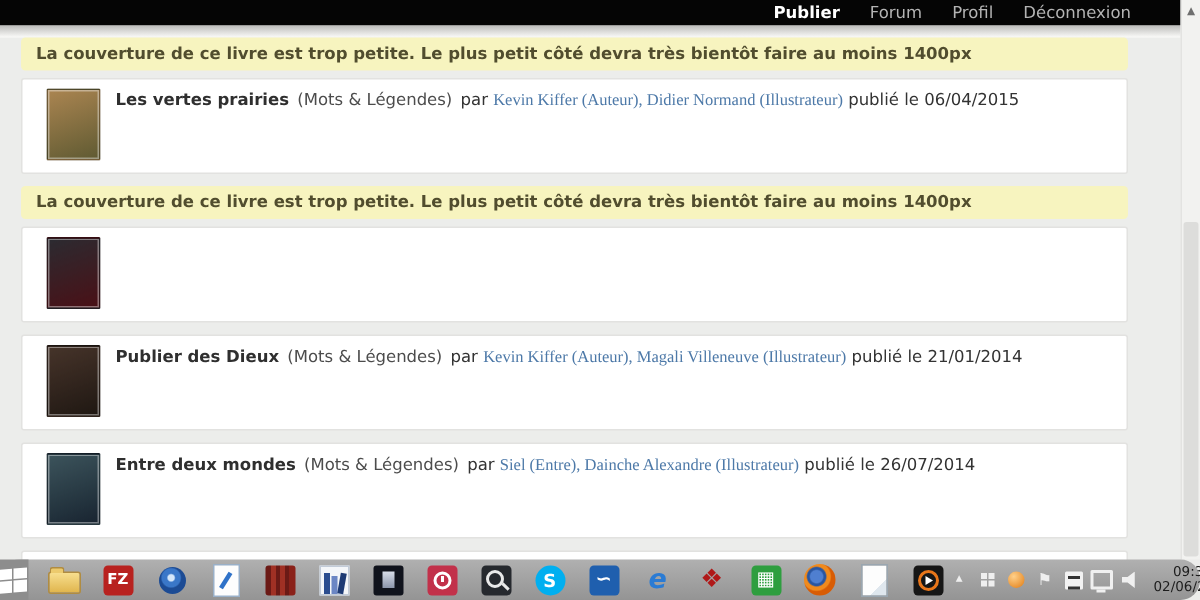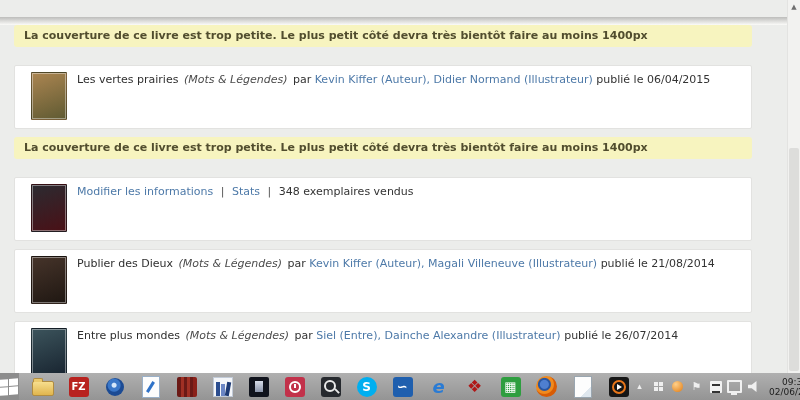--- a/index.html
+++ b/index.html
@@ -10,39 +10,39 @@
   .topbar{position:absolute;top:0;left:0;right:12px;height:17px;background:#050505;
     display:flex;justify-content:flex-end;align-items:center;gap:20px;padding-right:34px;box-sizing:border-box;}
   .topbar .nav-item{font-size:11px;color:#b4b4b4;cursor:pointer;line-height:17px;}
   .topbar .nav-item.active{color:#ffffff;font-weight:bold;}
   .fade{position:absolute;top:17px;left:0;right:12px;height:8px;
     background:linear-gradient(#bdbdbb,#fbfbf9);}
 
   
   .content{position:absolute;top:25px;left:14px;width:738px;}
   .banner{background:#f7f4bf;color:#514d2e;font-size:11px;font-weight:bold;
-    padding:4px 10px;border-radius:3px;margin-bottom:18px;line-height:14px;}
+    padding:4px 10px;border-radius:3px;margin-bottom:5px;line-height:14px;}
   .card{background:#ffffff;border:1px solid #e2e2e0;border-radius:2px;
     padding:6px 10px 8px 10px;margin-bottom:8px;min-height:46px;overflow:hidden;}
   .cover{float:left;width:34px;height:46px;margin:0 10px 0 6px;border:1px solid rgba(0,0,0,.25);
     border-radius:1px;box-shadow:0 0 0 1px rgba(255,255,255,.4) inset;cursor:pointer;}
   .bline{font-size:11px;color:#333;line-height:16px;white-space:nowrap;overflow:hidden;}
-  .btitle{font-weight:normal;color:#2f2f2f;}
-  .bseries{font-style:italic;color:#4c4c4c;margin:0 2px;}
-  .blink{color:#4d79a8;cursor:pointer;}
+  .btitle{font-weight:bold;color:#2f2f2f;}
+  .bseries{color:#4c4c4c;margin:0 2px;}
+  .blink{color:#4d79a8;cursor:pointer;font-family:Liberation Serif, serif;}
   .bsep{color:#555;margin:0 4px;}
 
   
   .scroll{position:absolute;top:0;right:0;width:12px;bottom:27px;background:#f2f2f0;border-left:1px solid #e3e3e1;}
   .scroll .up{display:block;height:14px;font-size:7px;color:#6f6f6f;text-align:center;line-height:15px;cursor:pointer;}
   .scroll .thumb{position:absolute;left:1px;right:1px;top:148px;bottom:2px;background:#dddddb;border-radius:2px;cursor:pointer;}
 
   
   .taskbar{position:absolute;left:0;bottom:0;width:800px;height:27px;
-    background:linear-gradient(#b0b0b0,#949494);display:flex;align-items:center;z-index:5;}
+    background:linear-gradient(#b0b0b0,#949494);display:flex;align-items:center;z-index:5;border-radius:13px;}
   .start{width:38px;height:27px;background:#8d8d8d;display:flex;align-items:center;justify-content:center;cursor:pointer;}
   .icon-strip{display:flex;align-items:center;gap:9px;padding-left:10px;}
   .tb-icon{width:27px;height:24px;display:flex;align-items:center;justify-content:center;cursor:pointer;}
   .tray{margin-left:auto;display:flex;align-items:center;gap:4px;padding-right:4px;}
   .tray .tb-icon{width:15px;height:18px;}
   .clockbox{font-size:9px;color:#1c1c1c;text-align:center;line-height:10px;padding:0 6px 0 4px;cursor:pointer;}
 
   
   .badge{display:flex;align-items:center;justify-content:center;width:20px;height:20px;border-radius:3px;line-height:1;}
   .badge.round{border-radius:50%;}
@@ -90,64 +90,63 @@
   .net{display:block;width:12px;height:9px;border:2px solid #f0f0f0;border-radius:1px;position:relative;}
   .net::after{content:'';position:absolute;bottom:-4px;left:2px;width:6px;height:2px;background:#f0f0f0;}
   .vol{display:block;width:12px;height:11px;background:#f0f0f0;
     clip-path:polygon(0 33%,35% 33%,75% 0,75% 100%,35% 67%,0 67%);}
 </style>
 </head>
 <body>
 
 <div class="screen">
 
+  <div class="topbar">
+    <span class="nav-item active">Publier</span>
+    <span class="nav-item">Forum</span>
+    <span class="nav-item">Profil</span>
+    <span class="nav-item">Déconnexion</span>
+  </div>
   <div class="fade"></div>
 
   <div class="content" id="book-list">
   <div class="banner">La couverture de ce livre est trop petite. Le plus petit côté devra très bientôt faire au moins 1400px</div>
 
   <div class="card">
     <span class="cover" style="background: linear-gradient(160deg, rgb(171, 133, 81), rgb(95, 90, 50));"></span>
     <div class="bline">
       <span class="btitle">Les vertes prairies</span>
       <span class="bseries">(Mots &amp; Légendes)</span>
       <span>par</span>
       <span class="blink">Kevin Kiffer (Auteur), Didier Normand (Illustrateur)</span>
       <span>publié le 06/04/2015</span>
     </div>
   </div>
 
   <div class="banner">La couverture de ce livre est trop petite. Le plus petit côté devra très bientôt faire au moins 1400px</div>
 
   <div class="card">
     <span class="cover" style="background: linear-gradient(160deg, rgb(43, 43, 49), rgb(74, 16, 22));"></span>
-    <div class="bline">
-      <span class="blink">Modifier les informations</span>
-      <span class="bsep">|</span>
-      <span class="blink">Stats</span>
-      <span class="bsep">|</span>
-      <span>348 exemplaires vendus</span>
-    </div>
   </div>
 
   <div class="card">
     <span class="cover" style="background: linear-gradient(160deg, rgb(70, 52, 42), rgb(31, 23, 18));"></span>
     <div class="bline">
       <span class="btitle">Publier des Dieux</span>
       <span class="bseries">(Mots &amp; Légendes)</span>
       <span>par</span>
       <span class="blink">Kevin Kiffer (Auteur), Magali Villeneuve (Illustrateur)</span>
-      <span>publié le 21/08/2014</span>
+      <span>publié le 21/01/2014</span>
     </div>
   </div>
 
   <div class="card">
     <span class="cover" style="background: linear-gradient(160deg, rgb(60, 84, 92), rgb(24, 36, 48));"></span>
     <div class="bline">
-      <span class="btitle">Entre plus mondes</span>
+      <span class="btitle">Entre deux mondes</span>
       <span class="bseries">(Mots &amp; Légendes)</span>
       <span>par</span>
       <span class="blink">Siel (Entre), Dainche Alexandre (Illustrateur)</span>
       <span>publié le 26/07/2014</span>
     </div>
   </div>
 
   <div class="card">
     <span class="cover" style="background: linear-gradient(160deg, rgb(147, 160, 168), rgb(95, 110, 120));"></span>
     <div class="bline">

